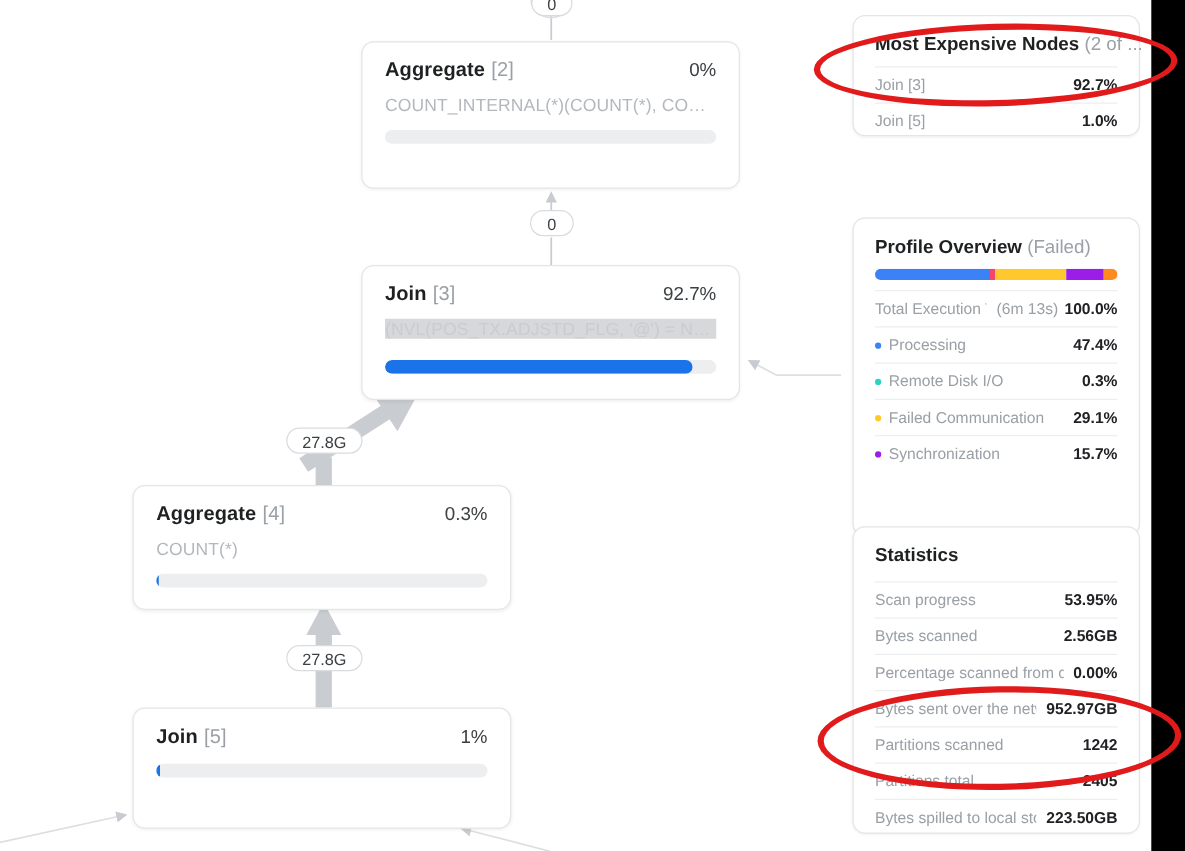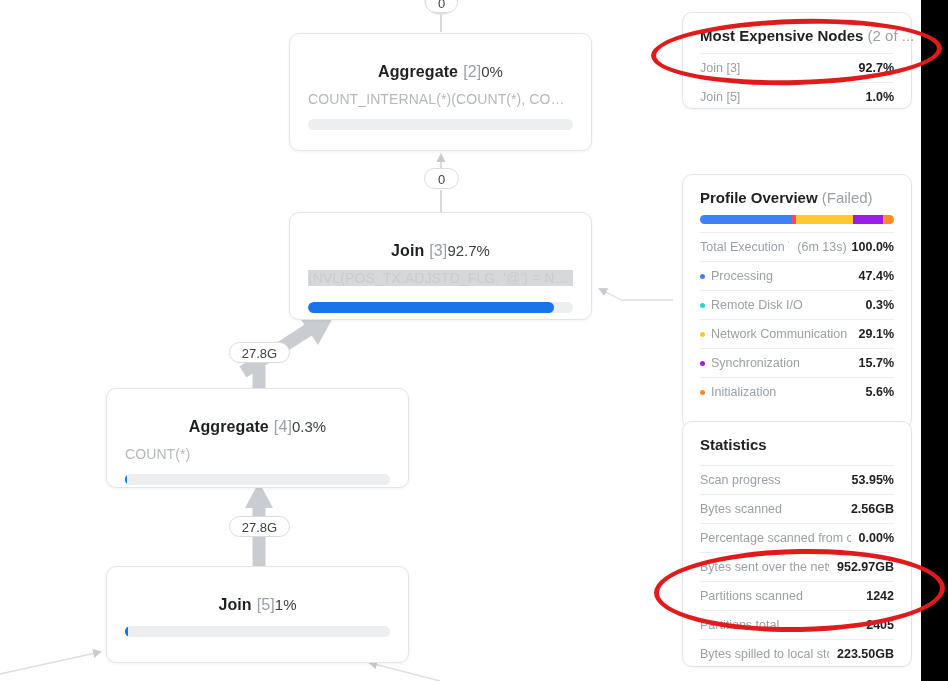--- a/index.html
+++ b/index.html
@@ -17,21 +17,21 @@
 
   
   #canvas{position:absolute;left:0;top:0;width:673px;height:681px;background:#fff;overflow:hidden;}
   #edges{position:absolute;left:0;top:0;width:673px;height:681px;}
 
   .node{
     position:absolute;background:#fff;border:1px solid #e3e5e8;border-radius:10px;
     box-shadow:0 1px 3px rgba(16,24,40,.06);
     box-sizing:border-box;padding:14px 18px 16px 18px;
   }
-  .node .nrow{display:flex;align-items:baseline;justify-content:center;margin-top:15px;}
+  .node .nrow{display:flex;align-items:baseline;justify-content:space-between;}
   .ntitle{font-size:16px;font-weight:bold;color:#1e2022;letter-spacing:.1px;white-space:nowrap;}
   .ntitle .nid{font-weight:normal;color:#9aa0a6;margin-left:5px;}
   .npct{font-size:15px;color:#3c4043;white-space:nowrap;}
   .nsub{
     margin-top:10px;font-size:14px;color:#b4b8bd;white-space:nowrap;overflow:hidden;
     text-overflow:ellipsis;letter-spacing:.1px;
   }
   .nsub.hl{background:#d6d8da;color:#c9ccd0;display:inline-block;max-width:100%;}
   .bar{margin-top:12px;height:11px;border-radius:6px;background:#eceef0;overflow:hidden;}
   .bar>i{display:block;height:100%;border-radius:6px;background:#1a73e8;}
@@ -213,38 +213,31 @@
       <div class="krow">
         <span class="klabel">
             <span class="dot" style="background:#2ad3c6"></span>
             <span>Remote Disk I/O</span>
           </span>
         <span class="kval">0.3%</span>
       </div>
       <div class="krow">
         <span class="klabel">
             <span class="dot" style="background:#ffc92e"></span>
-            <span>Network Communication</span>
+            <span>Failed Communication</span>
           </span>
         <span class="kval">29.1%</span>
       </div>
       <div class="krow">
         <span class="klabel">
             <span class="dot" style="background:#9b1ee8"></span>
             <span>Synchronization</span>
           </span>
         <span class="kval">15.7%</span>
       </div>
-      <div class="krow">
-        <span class="klabel">
-            <span class="dot" style="background:#ff8a1f"></span>
-            <span>Initialization</span>
-          </span>
-        <span class="kval">5.6%</span>
-      </div>
     </div>
 
     <div class="card" style="top:421px;height:246px;">
       <div class="cardtitle" style="margin-bottom:12px;">Statistics</div>
 
       <div class="krow">
         <span class="klabel">Scan progress</span>
         <span class="kval">53.95%</span>
       </div>
       <div class="krow">

